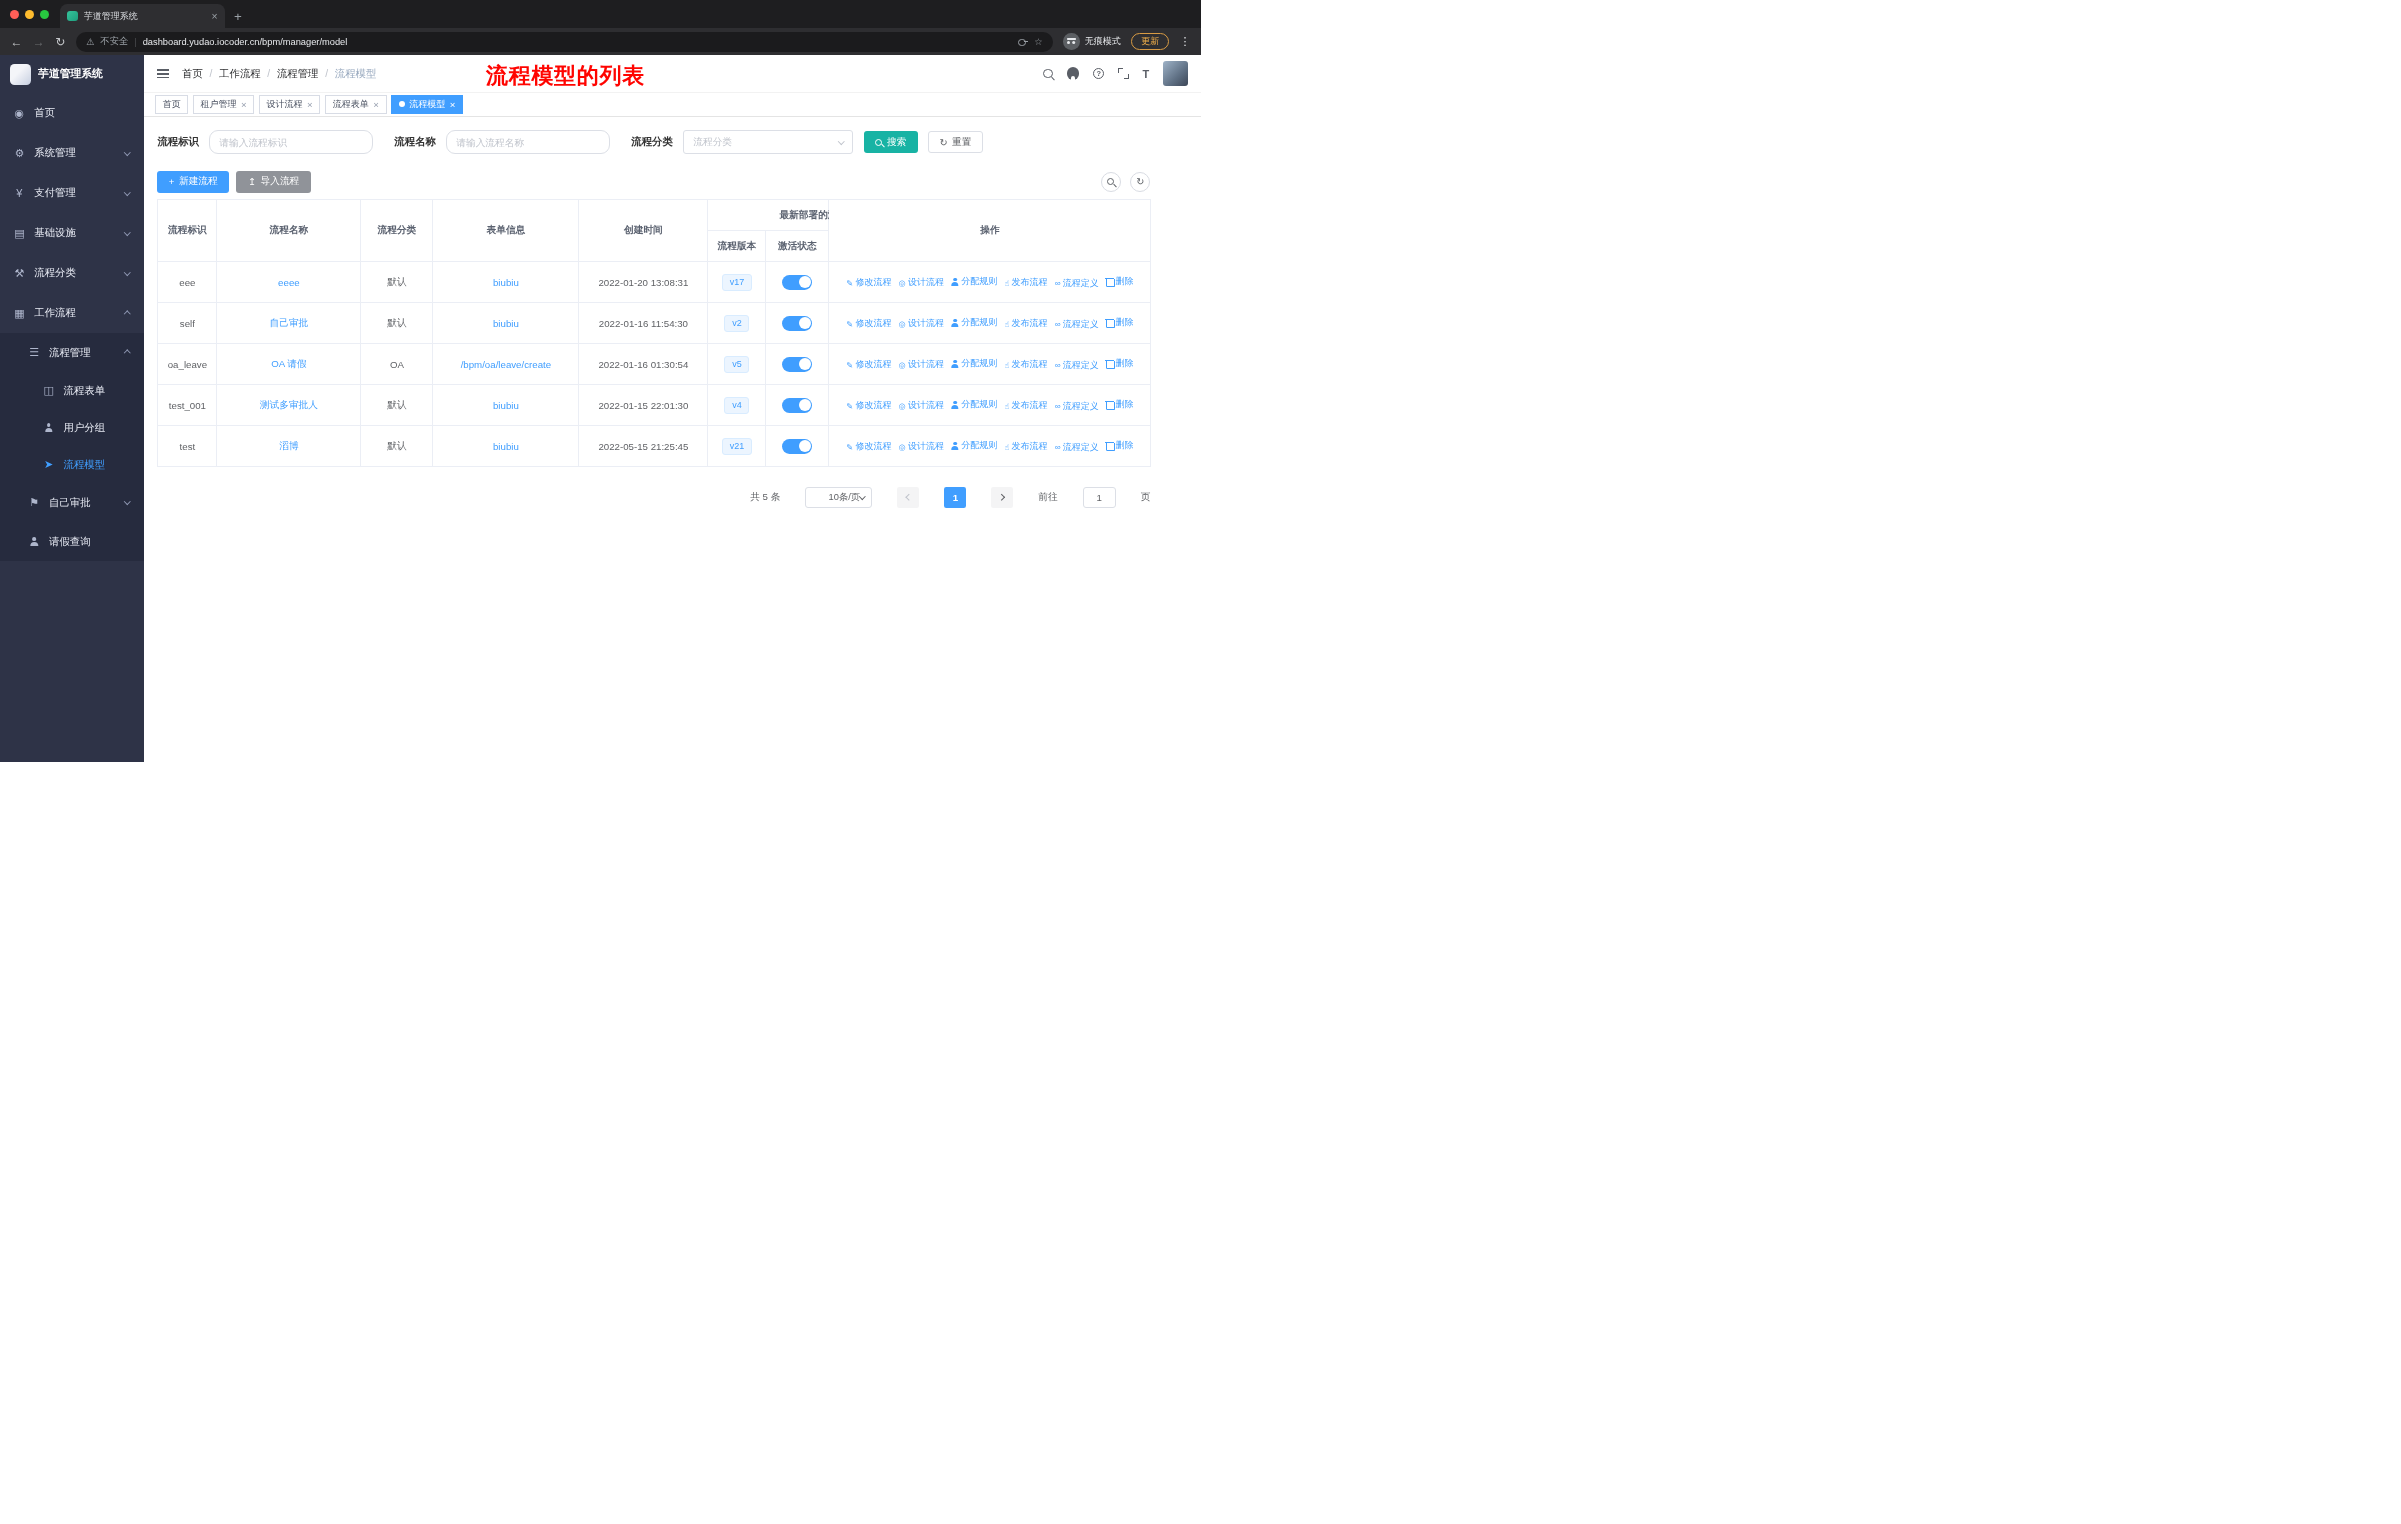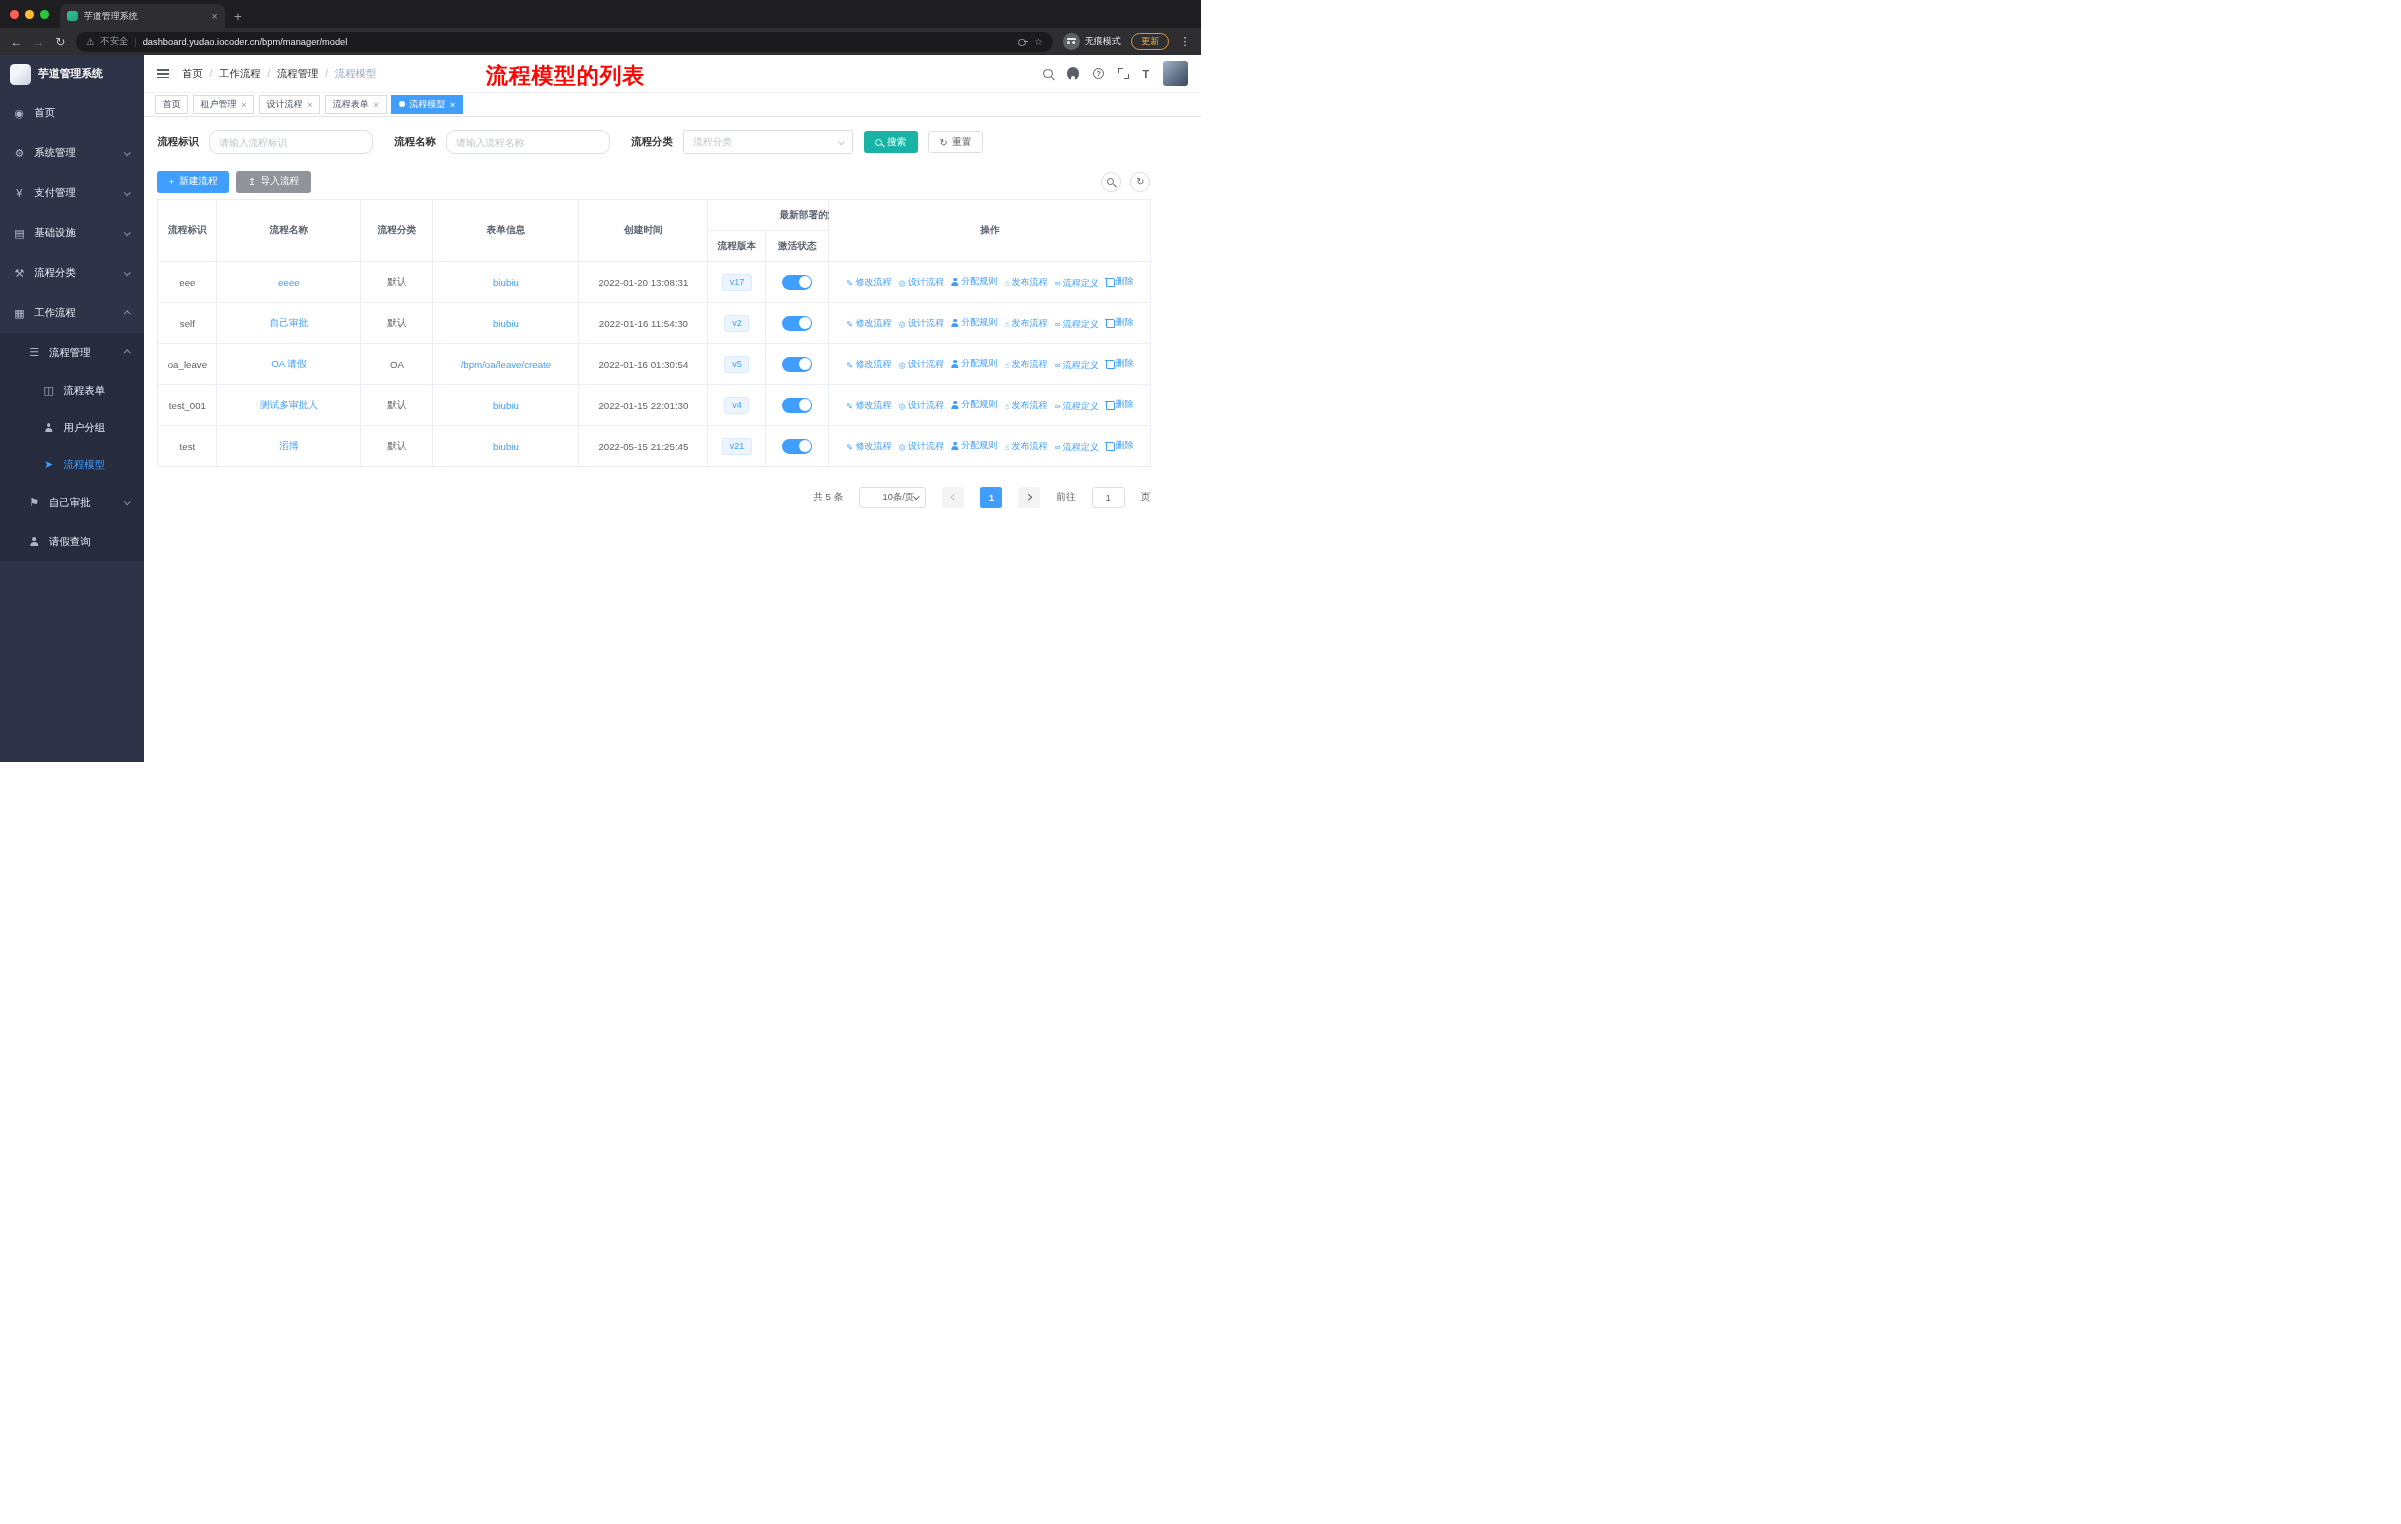--- a/index.html
+++ b/index.html
@@ -102,21 +102,21 @@
   .group-text { position:absolute; left:71px; top:50%; transform:translateY(-50%);
     white-space:nowrap; font-weight:700; color:#5b6270; z-index:1; }
   .op { position:relative; z-index:3; background:#fff; box-shadow:-6px 0 6px -4.5px rgba(0,0,0,.22); }
   td.op { padding:0 3.7px; }
   .act { color:#409eff; text-decoration:none; cursor:pointer; font-size:9px; white-space:nowrap;
     display:inline-flex; align-items:center; gap:2.2px; margin:0 2.2px; }
   .aic { font-size:8.2px; display:inline-flex; align-items:center; }
 
   
   .pager { display:flex; align-items:center; justify-content:flex-end; width:993px; margin-top:19.4px;
-    font-size:9.7px; color:#606266; gap:16px; }
+    font-size:9.7px; color:#606266; gap:25px; }
   .psize { width:67px; height:21px; border:0.7px solid #dcdfe6; border-radius:3px; display:flex;
     align-items:center; justify-content:flex-end; padding:0 6.7px; font-size:9.3px; cursor:pointer; }
   .pbtn { min-width:22px; height:21px; background:#f4f4f5; border-radius:2.2px; display:flex;
     align-items:center; justify-content:center; cursor:pointer; }
   .pbtn.dis { color:#c0c4cc; }
   .pbtn.cur { background:#409eff; color:#fff; font-weight:700; }
   .ginp { width:33px; height:21px; border:0.7px solid #dcdfe6; border-radius:3px; text-align:center;
     font-size:9.7px; color:#606266; outline:none; font-family:inherit; }
 
   

